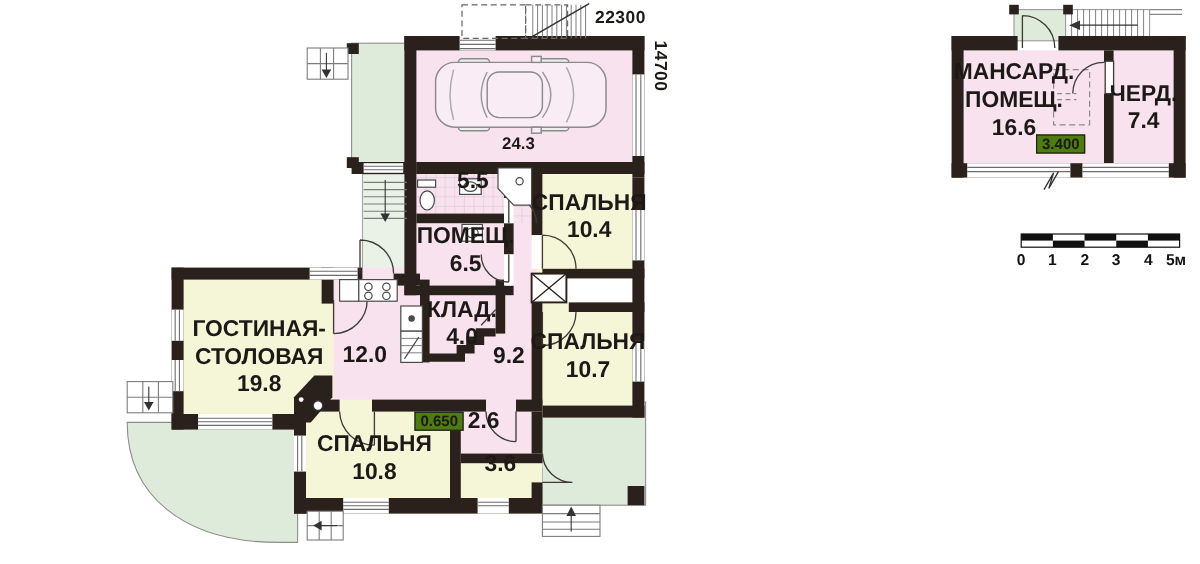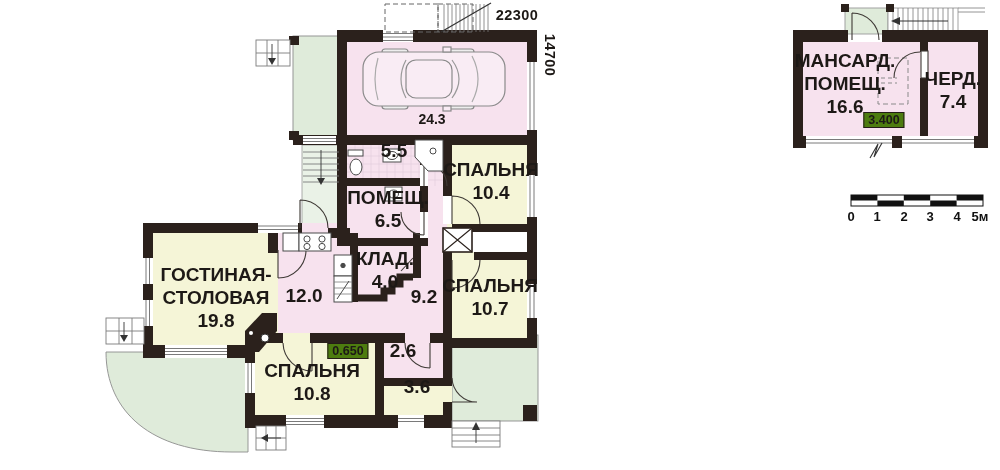--- a/index.html
+++ b/index.html
@@ -321,21 +321,21 @@
   <span class="ln">СПАЛЬНЯ</span>
   <span class="ln">10.8</span>
 </div>
 <div class="lbl" style="left:403px;top:351px">
   <span class="ln">2.6</span>
 </div>
 <div class="lbl" style="left:417px;top:387px">
   <span class="ln">3.6</span>
 </div>
 
-<div class="elev" style="left:348px;top:351px">0.650</div>
+<div class="elev" style="left:366px;top:351px">0.650</div>
 
 <div class="lbl dim" style="left:517px;top:16px">22300</div>
 <div class="lbl dim vert" style="left:549px;top:55px">14700</div>
 
 <div class="lbl" style="left:845px;top:84px">
   <span class="ln">МАНСАРД.</span>
   <span class="ln">ПОМЕЩ.</span>
   <span class="ln">16.6</span>
 </div>
 <div class="lbl" style="left:953px;top:90px">

